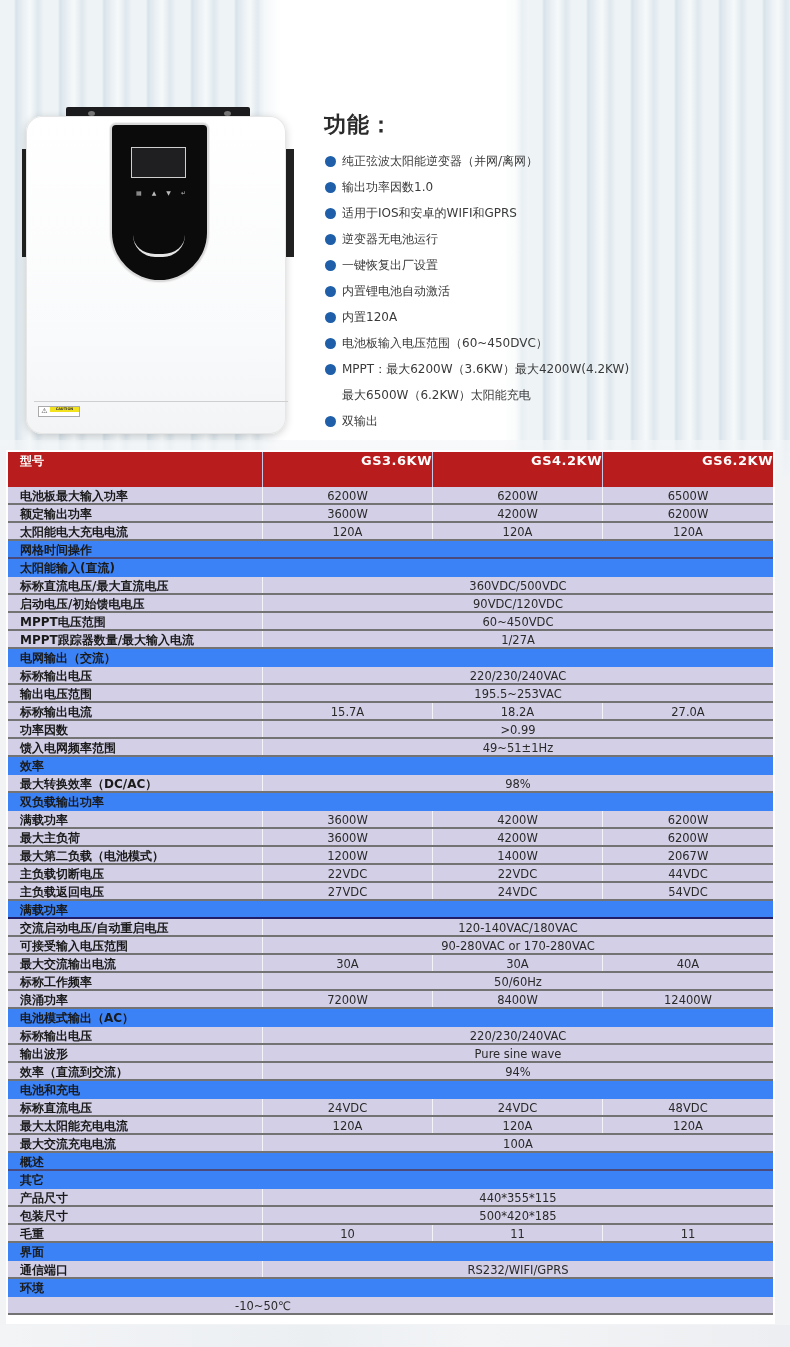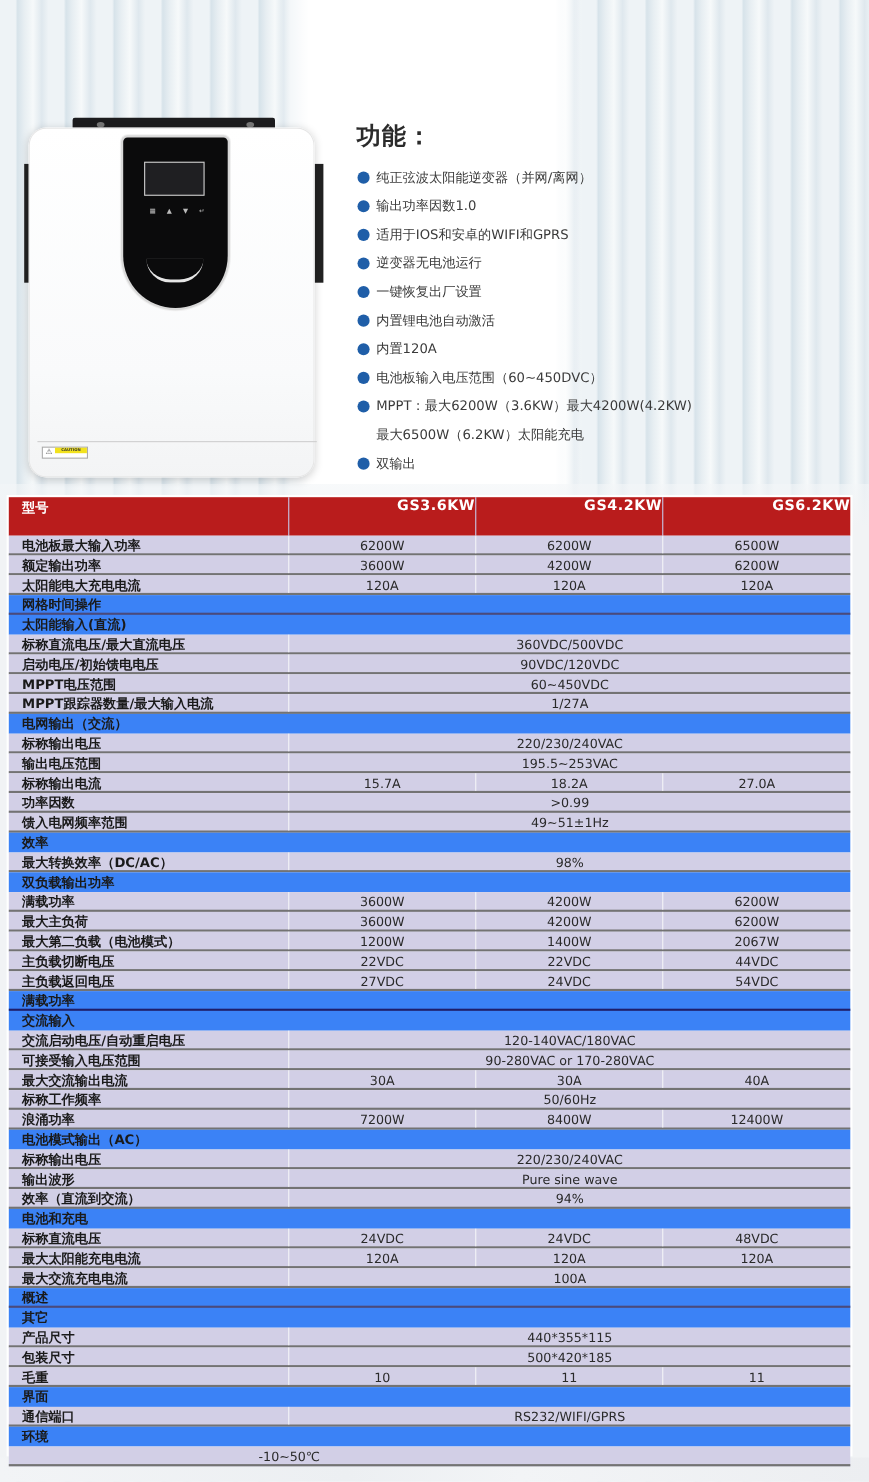--- a/index.html
+++ b/index.html
@@ -263,23 +263,20 @@
       </div>
       <div class="row data">
         <div class="lbl">主负载返回电压</div>
         <div class="val v1">27VDC</div>
         <div class="val v2">24VDC</div>
         <div class="val v3">54VDC</div>
       </div>
       <div class="row section major-dark">
         <div class="lbl">满载功率</div>
       </div>
-      <div class="row section">
-        <div class="lbl">交流输入</div>
-      </div>
       <div class="row data">
         <div class="lbl">交流启动电压/自动重启电压</div>
         <div class="val vall">120-140VAC/180VAC</div>
       </div>
       <div class="row data">
         <div class="lbl">可接受输入电压范围</div>
         <div class="val vall">90-280VAC or 170-280VAC</div>
       </div>
       <div class="row data">
         <div class="lbl">最大交流输出电流</div>

